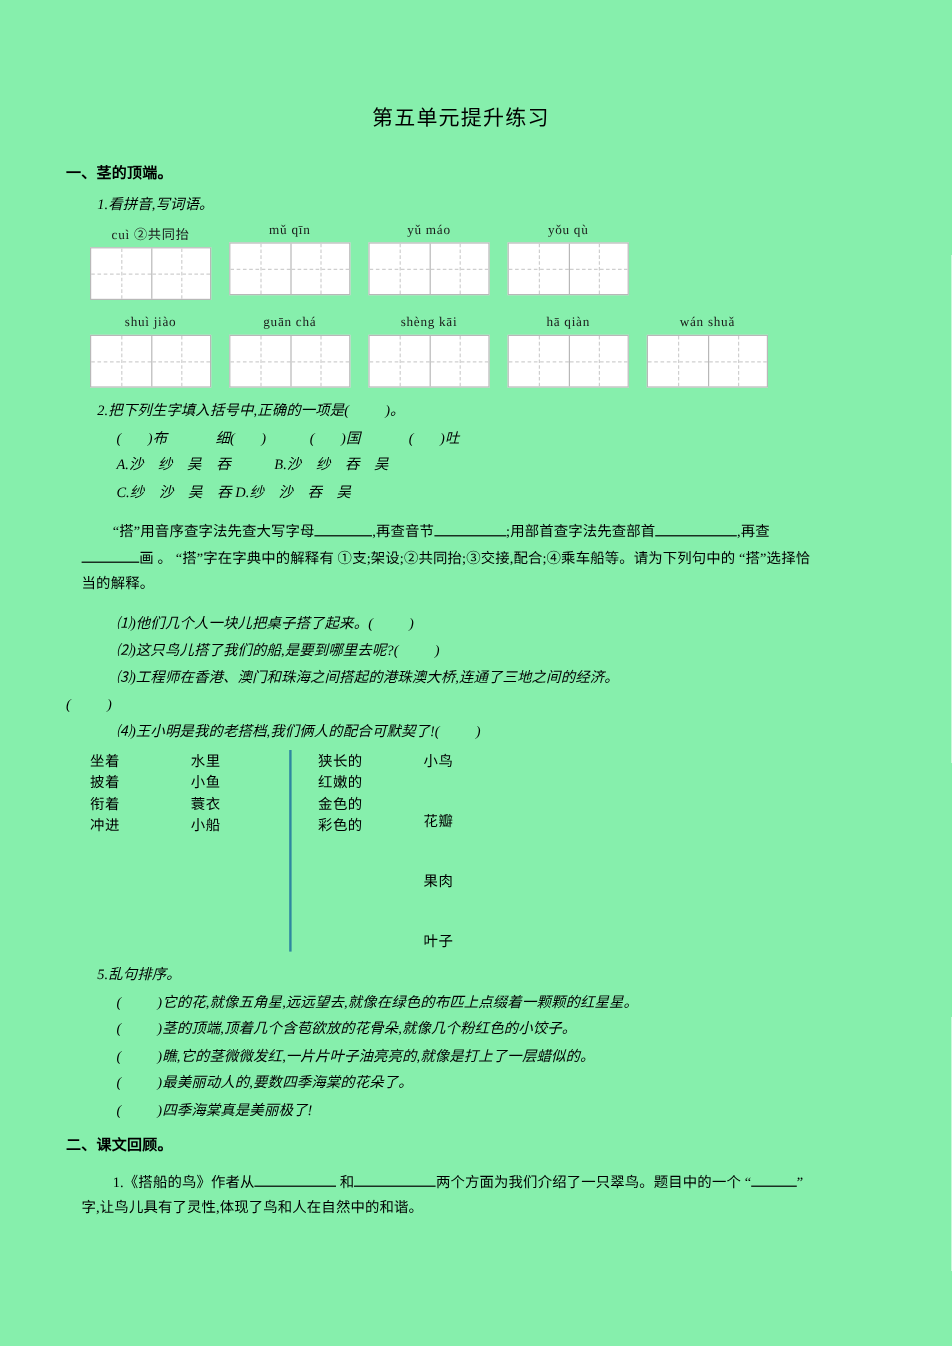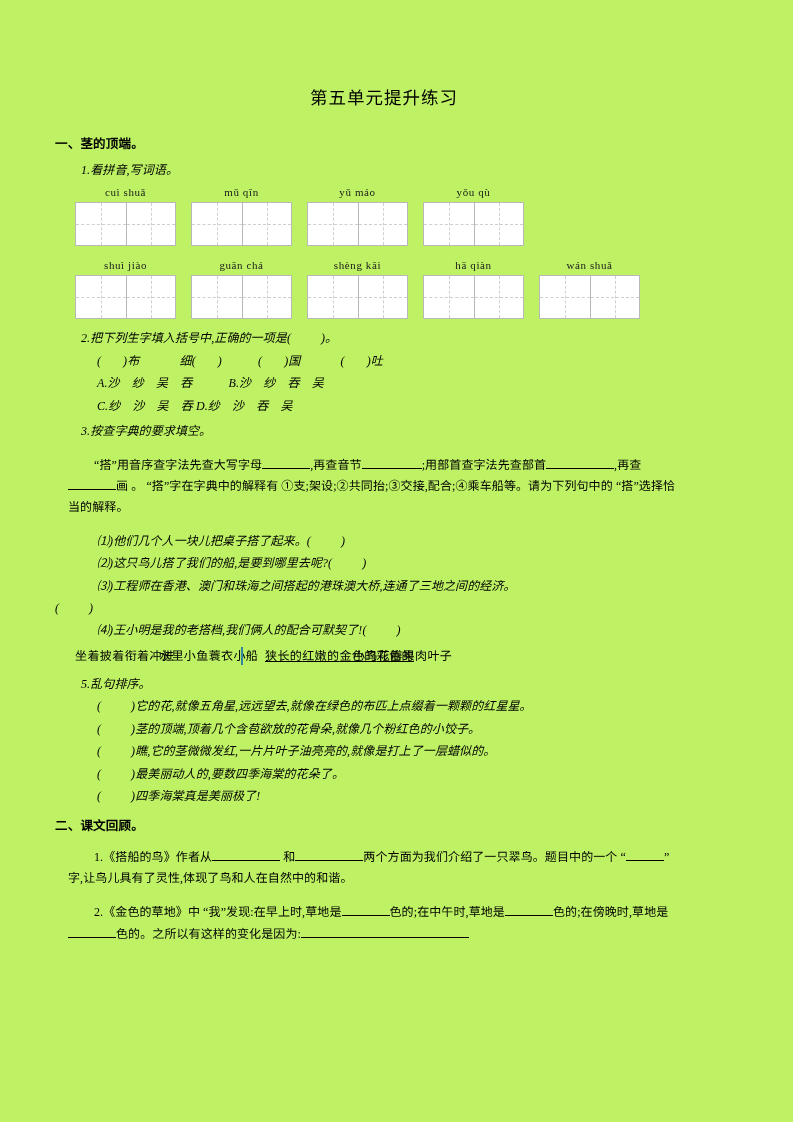--- a/index.html
+++ b/index.html
@@ -9,21 +9,21 @@
     background: #ffffff;
   }
   body {
     font-family: "Liberation Serif", "DejaVu Serif", serif;
     color: #000000;
   }
   #page {
     position: relative;
     width: 793px;
     height: 1122px;
-    background: #bef264;
+    background: #86efac;
     overflow: hidden;
     box-sizing: border-box;
     padding: 0;
   }
   .sheet {
     position: absolute;
     left: 55px;
     top: 88px;
     width: 640px;
   }
@@ -139,33 +139,33 @@
   .match-wrap {
     display: flex;
     padding-left: 20px;
     margin: 6px 0 10px 0;
   }
   .match-group {
     display: flex;
   }
   .match-col {
     display: flex;
-    flex-direction: row;
+    flex-direction: column;
   }
   .match-col .cell {
     font-size: 12px;
     line-height: 1.52;
     height: 18px;
     white-space: nowrap;
     letter-spacing: 0.4px;
   }
   .mc-w1 { width: 84px; }
   .mc-w2 { width: 80px; }
-  .mc-w3 { width: 88px; text-decoration: underline; }
-  .mc-w4 { width: 80px; }
+  .mc-w3 { width: 88px; }
+  .mc-w4 { width: 80px; gap: 32px; }
   .match-divider {
     width: 0;
     border-left: 2px solid #2f87a0;
     margin: 0 22px 0 2px;
     align-self: stretch;
   }
 
   
   .tight { margin-bottom: 3px; }
 </style>
@@ -177,21 +177,21 @@
 
     <div class="doc-title">第五单元提升练习</div>
 
     <div class="section-head">一、茎的顶端。</div>
 
     <div class="q q-indent">1.看拼音,写词语。</div>
 
     <div class="grid-block">
       <div class="grid-row">
         <div class="grid-item">
-          <div class="pinyin">cuì shuǎ</div>
+          <div class="pinyin">cuì ②共同抬</div>
           <div class="tianzi">
               <div class="tz-cell"></div>
               <div class="tz-cell"></div>
             </div>
         </div>
         <div class="grid-item">
           <div class="pinyin">mǔ  qīn</div>
           <div class="tianzi">
               <div class="tz-cell"></div>
               <div class="tz-cell"></div>
@@ -262,21 +262,20 @@
       <span>细(</span><span class="paren-gap-s"></span><span>)</span>
       <span style="display:inline-block;width:30px;"></span>
       <span>(</span><span class="paren-gap-s"></span><span>)国</span>
       <span style="display:inline-block;width:34px;"></span>
       <span>(</span><span class="paren-gap-s"></span><span>)吐</span>
     </div>
 
     <div class="q sub tight">A.沙　纱　吴　吞　　　B.沙　纱　吞　吴</div>
     <div class="q sub">C.纱　沙　吴　吞 D.纱　沙　吞　吴</div>
 
-    <div class="q q-indent tight">3.按查字典的要求填空。</div>
 
     <div class="flow ind1">
       <span>“搭”用音序查字法先查大写字母</span><span class="blank b-m"></span><span>,再查音节</span><span class="blank b-l"></span><span>;用部首查字法先查部首</span><span class="blank b-xl"></span><span>,再查</span><span class="blank b-m"></span><span>画 。 “搭”字在字典中的解释有 ①支;架设;②共同抬;③交接,配合;④乘车船等。请为下列句中的 “搭”选择恰当的解释。</span>
     </div>
 
     <div class="q sub tight" style="margin-top:5px;">
       <span>⑴)他们几个人一块儿把桌子搭了起来。(</span><span class="paren-gap"></span><span>)</span>
     </div>
     <div class="q sub tight">
       <span>⑵)这只鸟儿搭了我们的船,是要到哪里去呢?(</span><span class="paren-gap"></span><span>)</span>
@@ -342,18 +341,15 @@
       <span>(</span><span class="paren-gap"></span><span>)四季海棠真是美丽极了!</span>
     </div>
 
     <div class="section-head" style="margin-top:8px;">二、课文回顾。</div>
 
     <div class="flow ind1">
       <span>1.《搭船的鸟》作者从</span><span class="blank b-xl"></span>
       <span>和</span><span class="blank b-xl"></span><span>两个方面为我们介绍了一只翠鸟。题目中的一个 “</span><span class="blank b-s"></span><span>”字,让鸟儿具有了灵性,体现了鸟和人在自然中的和谐。</span>
     </div>
 
-    <div class="flow ind1">
-      <span>2.《金色的草地》中 “我”发现:在早上时,草地是</span><span class="blank b-m"></span><span>色的;在中午时,草地是</span><span class="blank b-m"></span><span>色的;在傍晚时,草地是</span><span class="blank b-m"></span><span>色的。之所以有这样的变化是因为:</span><span class="blank b-xxl"></span>
-    </div>
 
   </div>
 </div>
 
 </body></html>

